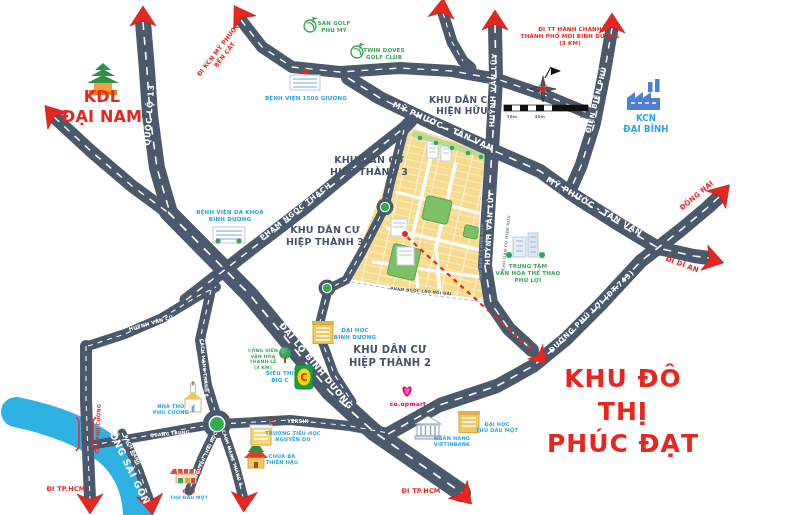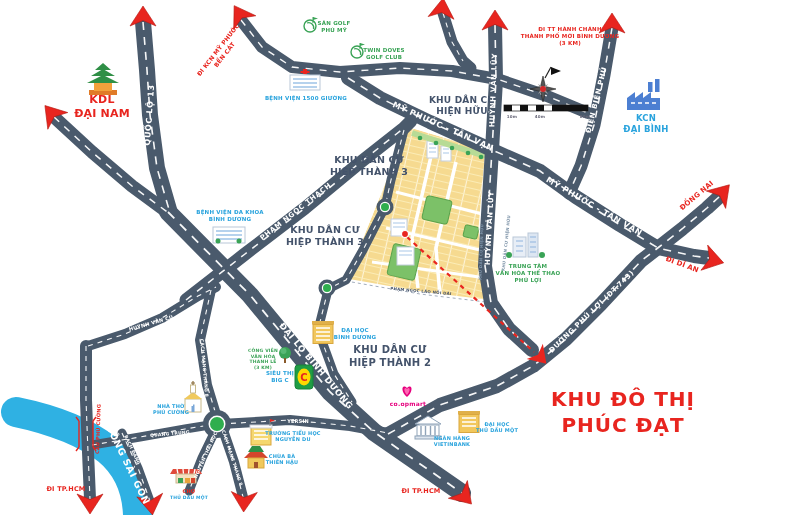--- a/index.html
+++ b/index.html
@@ -8,22 +8,22 @@
   #map svg{position:absolute;left:0;top:0;}
   .lbl{position:absolute;left:var(--x);top:var(--y);
        transform:translate(-50%,-50%) rotate(var(--r,0deg));
        white-space:pre-line;text-align:center;font-weight:bold;line-height:1.25;
        letter-spacing:.2px;pointer-events:none;}
   .red{color:#e8251f}.navy{color:#44536b}.blue{color:#29a3dd}.green{color:#3aa356}
   .white{color:#fff}.pink{color:#e6007e}.gray{color:#667}.strip{color:#7d93a8}
   .s4{font-size:4px}.s45{font-size:4.5px}.s5{font-size:5px}.s55{font-size:5.5px}
   .s6{font-size:6px}.s65{font-size:6.5px}.s7{font-size:7px}
   .s8{font-size:8px}.s85{font-size:8.5px}.s9{font-size:9px}.s95{font-size:9.5px}
-  .s10{font-size:10px}.s11{font-size:11px}
-  .title{font-size:20px;letter-spacing:1px;line-height:1.3}
+  .s10{font-size:10px}.s11{font-size:16px}
+  .title{font-size:25px;letter-spacing:1px;line-height:1.3}
   .ls{letter-spacing:.7px}
 </style>
 </head>
 <body>
 
 <div id="map">
 <svg width="800" height="515" viewBox="0 0 800 515">
   <defs>
     <path id="arr" d="M-13,9 L0,-11 L13,9 L0,3.5 Z"></path>
     <pattern id="lots" patternUnits="userSpaceOnUse" width="7" height="16" patternTransform="rotate(103)">

